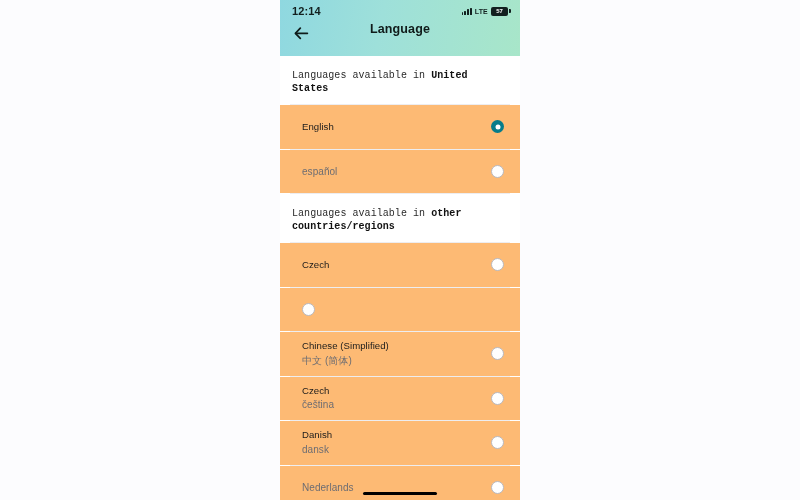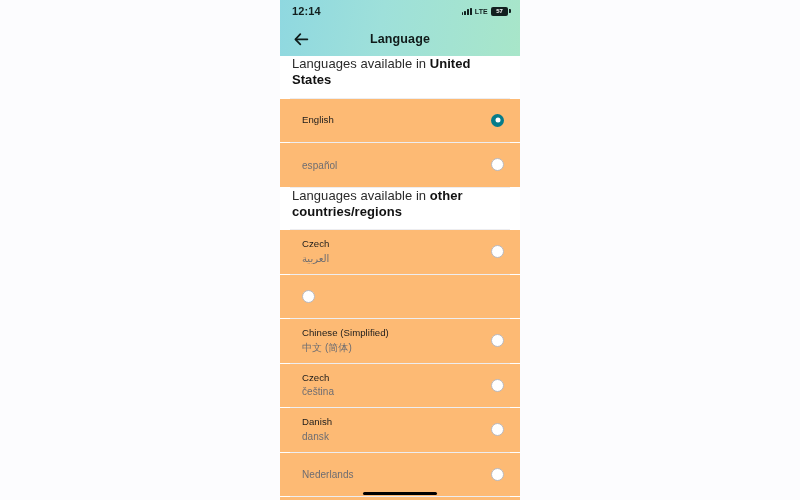--- a/index.html
+++ b/index.html
@@ -77,21 +77,21 @@
   .battery span {
     font-size:6px;
     font-weight:bold;
     color:#ffffff;
     line-height:1;
   }
   .navbar {
     position:relative;
     height:34px;
     display:flex;
-    align-items:center;
+    align-items:flex-start;
   }
   .back-btn {
     position:absolute;
     left:10px;
     width:22px; height:22px;
     display:flex; align-items:center; justify-content:center;
     cursor:pointer;
   }
   .back-btn svg { display:block; }
   .nav-title {
@@ -103,25 +103,26 @@
     letter-spacing:.15px;
   }
   
   .list {
     position:relative;
     height:444px;
     background:#ffffff;
     overflow:hidden;
   }
   .section-head {
-    padding:0 12px 9px 12px;
-    font-size:13px;
+    padding:14px 12px 9px 12px;
+    font-size:10px;
     color:#2b2b2b;
     letter-spacing:.05px;
     line-height:1.25;
+    font-family:Liberation Mono, monospace;
   }
   .section-head b { font-weight:bold; color:#111; }
   .divider {
     height:1px;
     background:#ededf0;
     margin:0 10px;
   }
   .row {
     position:relative;
     display:flex;
@@ -236,21 +237,20 @@
       <div class="divider"></div>
 
       <div class="section-head">
         <span>Languages available in </span><b>other countries/regions</b>
       </div>
       <div class="divider"></div>
 
       <div class="row">
         <div class="row-texts">
           <div class="row-name">Czech</div>
-          <div class="row-native">العربية</div>
         </div>
         <div class="radio"></div>
       </div>
       <div class="divider"></div>
 
       <div class="row">
         <div class="radio"></div>
       </div>
       <div class="divider"></div>
 

